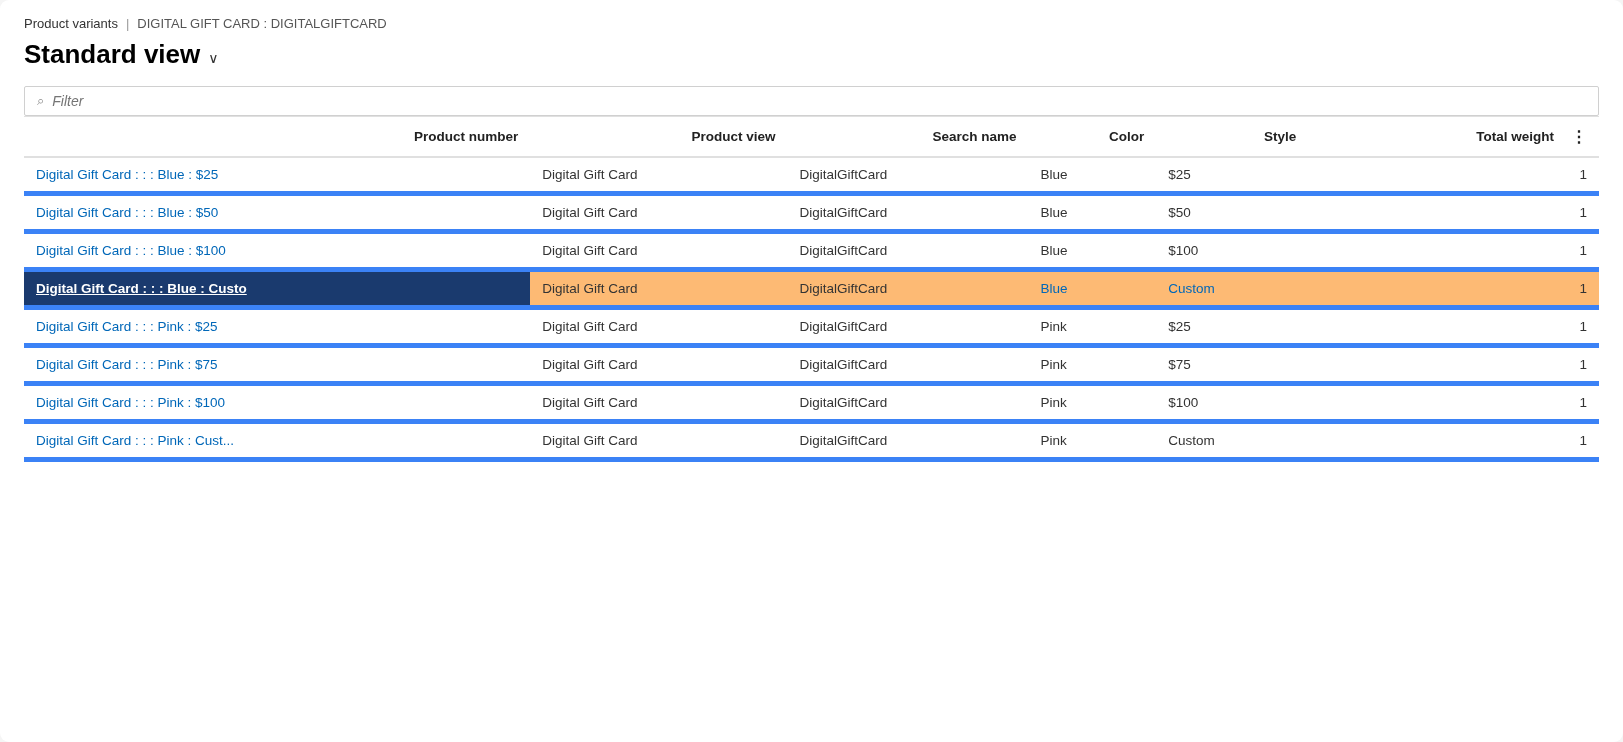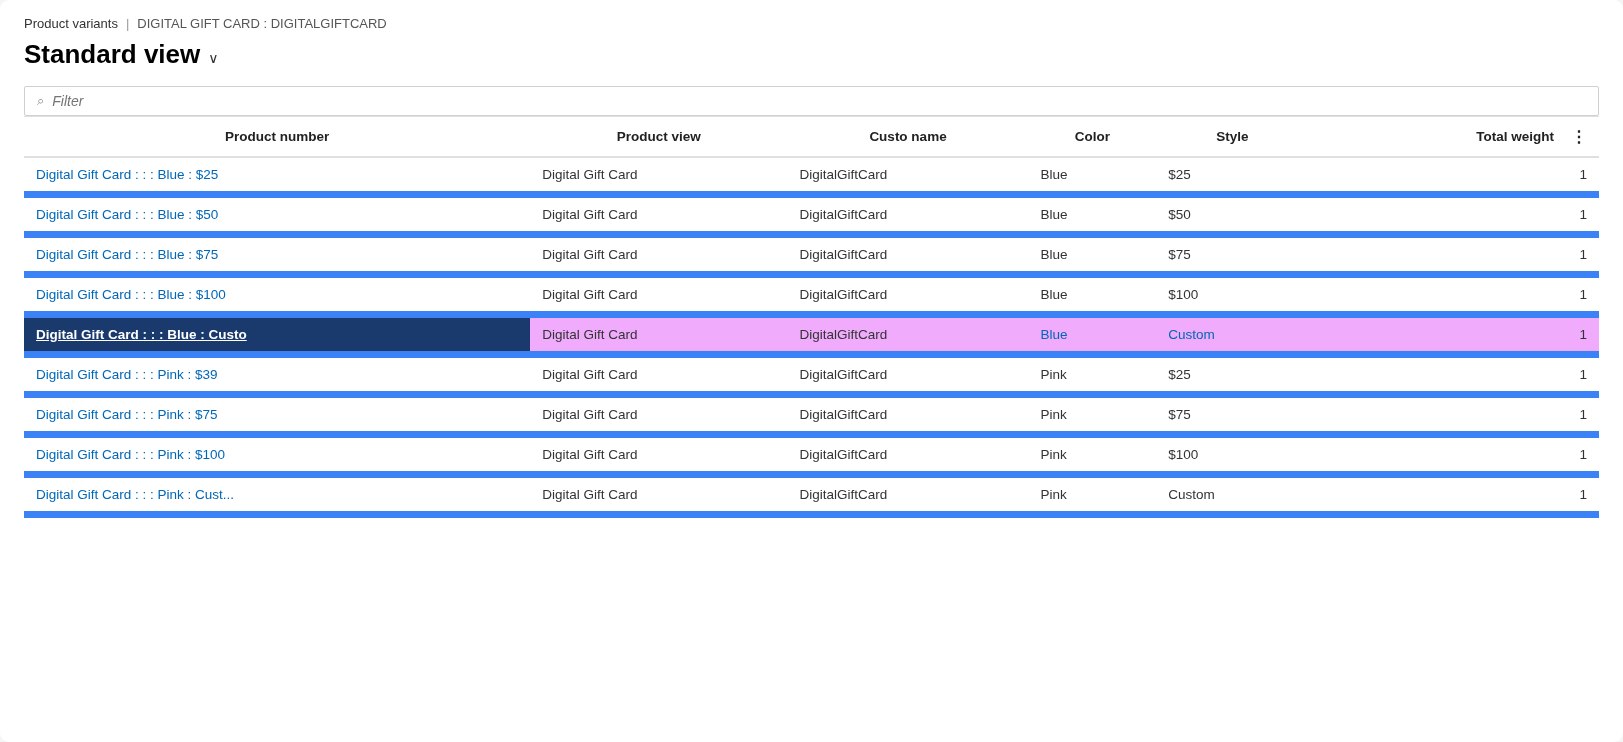--- a/index.html
+++ b/index.html
@@ -96,39 +96,39 @@
       border-collapse: collapse;
       margin-top: 0;
     }
 
     thead tr {
       border-bottom: 2px solid #e0e0e0;
       border-top: 1px solid #e0e0e0;
     }
 
     thead th {
-      text-align: center;
+      text-align: right;
       padding: 10px 12px;
       font-weight: 600;
       font-size: 13.5px;
       color: #222;
       background: #fff;
       white-space: nowrap;
     }
 
     thead th:last-child {
       text-align: right;
     }
 
     tbody tr {
-      border-bottom: 7px solid #3b82f6;
+      border-bottom: 5px solid #3b82f6;
     }
 
     tbody tr.selected {
-      background-color: #f0abfc;
+      background-color: #fdba74;
     }
 
     tbody td {
       padding: 9px 12px;
       font-size: 13.5px;
       color: #333;
     }
 
     tbody td:last-child {
       text-align: right;
@@ -196,21 +196,21 @@
   <table>
     <thead>
       <tr>
         <th>
           <span>Product number</span>
         </th>
         <th>
           <span>Product view</span>
         </th>
         <th>
-          <span>Custo name</span>
+          <span>Search name</span>
         </th>
         <th>
           <span>Color</span>
         </th>
         <th>
           <span>Style</span>
         </th>
         <th>
           <div class="header-total-weight">
             <span>Total weight</span>
@@ -230,45 +230,37 @@
         </tr>
         <tr>
           <td><a class="product-link" href="#">Digital Gift Card : : : Blue : $50</a></td>
           <td>Digital Gift Card</td>
           <td>DigitalGiftCard</td>
           <td>Blue</td>
           <td>$50</td>
           <td style="text-align: right;">1</td>
         </tr>
         <tr>
-          <td><a class="product-link" href="#">Digital Gift Card : : : Blue : $75</a></td>
-          <td>Digital Gift Card</td>
-          <td>DigitalGiftCard</td>
-          <td>Blue</td>
-          <td>$75</td>
-          <td style="text-align: right;">1</td>
-        </tr>
-        <tr>
           <td><a class="product-link" href="#">Digital Gift Card : : : Blue : $100</a></td>
           <td>Digital Gift Card</td>
           <td>DigitalGiftCard</td>
           <td>Blue</td>
           <td>$100</td>
           <td style="text-align: right;">1</td>
         </tr>
         <tr class="selected">
           <td class="product-number-cell"><a href="#">Digital Gift Card : : : Blue : Custo</a></td>
           <td>Digital Gift Card</td>
           <td>DigitalGiftCard</td>
           <td class="color-cell" style="color: rgb(0, 103, 184); font-weight: 500;">Blue</td>
           <td class="style-cell" style="color: rgb(0, 103, 184); font-weight: 500;">Custom</td>
           <td style="text-align: right;">1</td>
         </tr>
         <tr>
-          <td><a class="product-link" href="#">Digital Gift Card : : : Pink : $39</a></td>
+          <td><a class="product-link" href="#">Digital Gift Card : : : Pink : $25</a></td>
           <td>Digital Gift Card</td>
           <td>DigitalGiftCard</td>
           <td>Pink</td>
           <td>$25</td>
           <td style="text-align: right;">1</td>
         </tr>
         <tr>
           <td><a class="product-link" href="#">Digital Gift Card : : : Pink : $75</a></td>
           <td>Digital Gift Card</td>
           <td>DigitalGiftCard</td>

